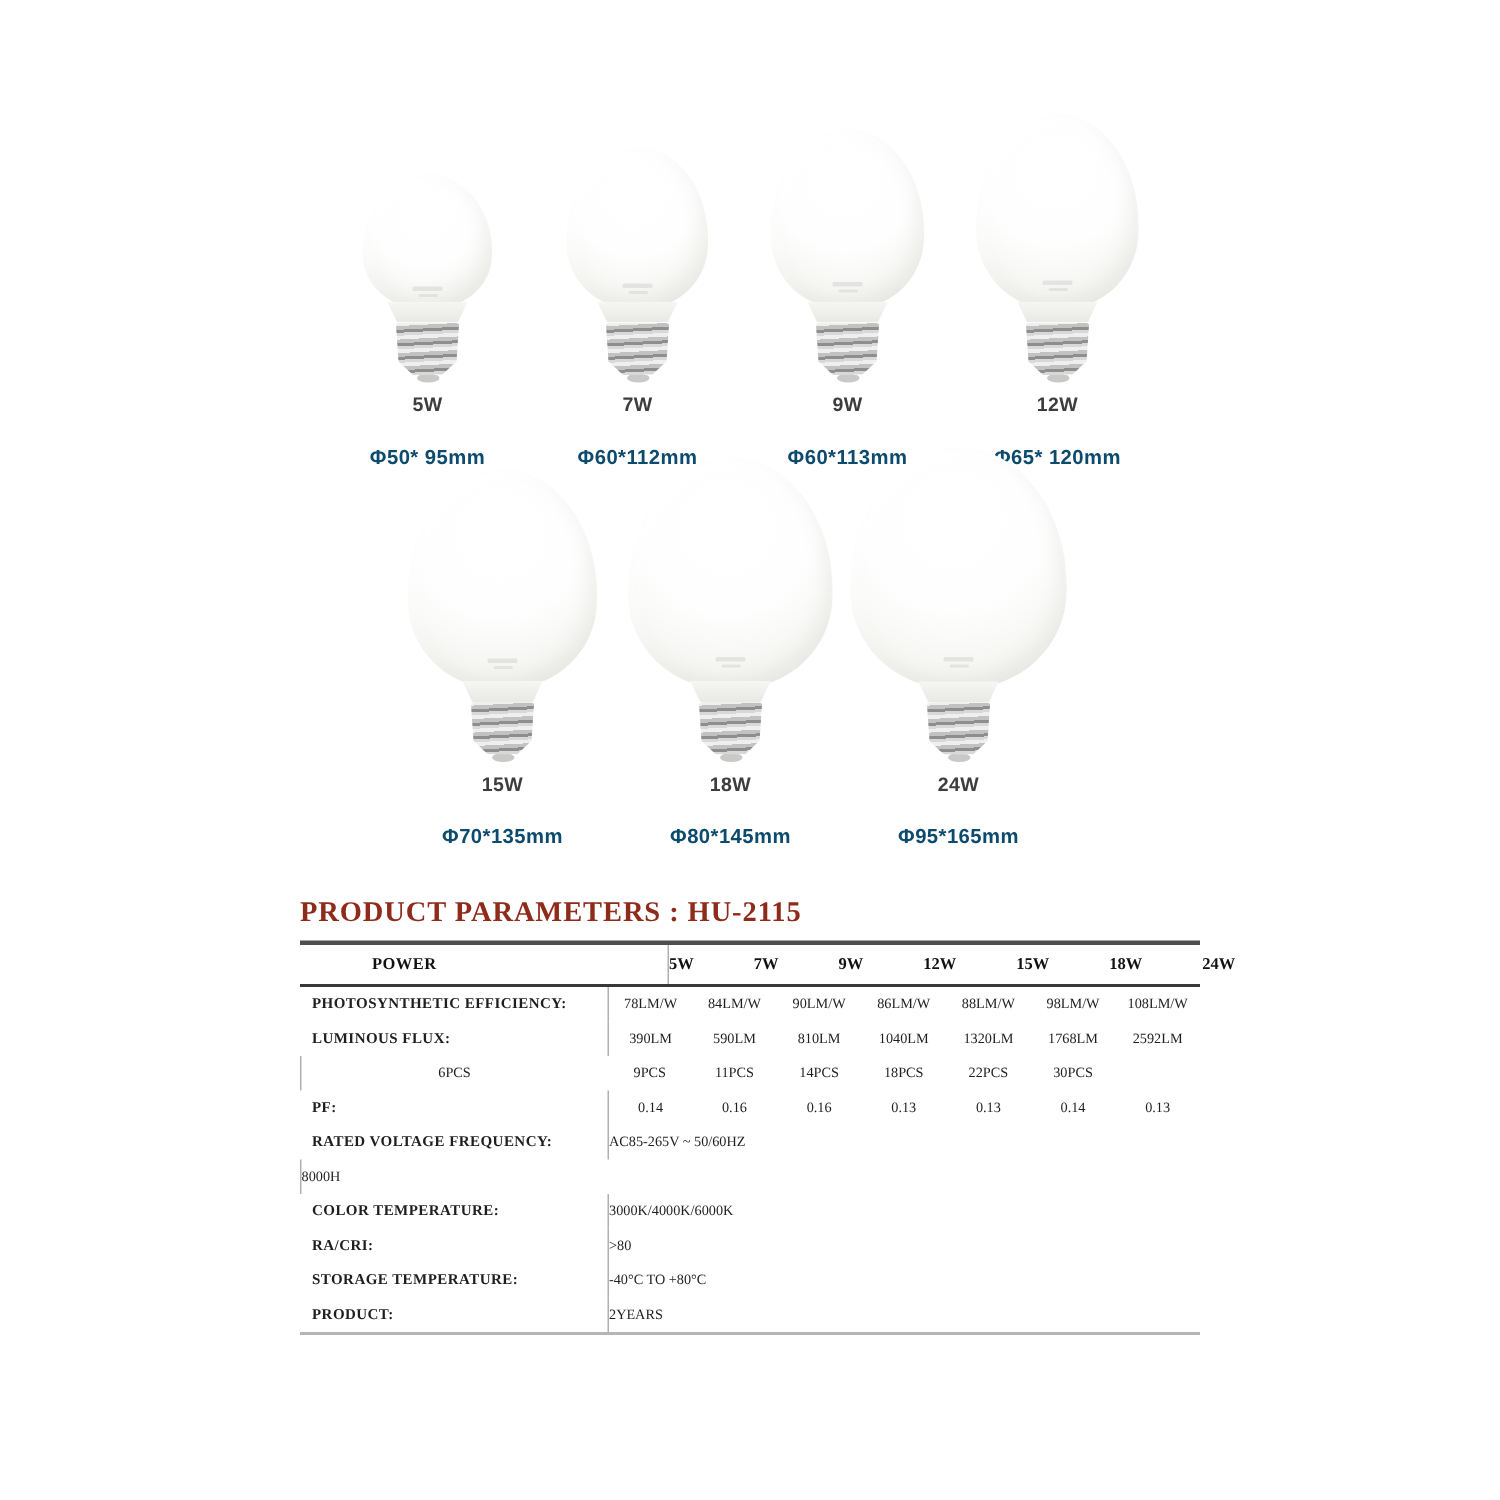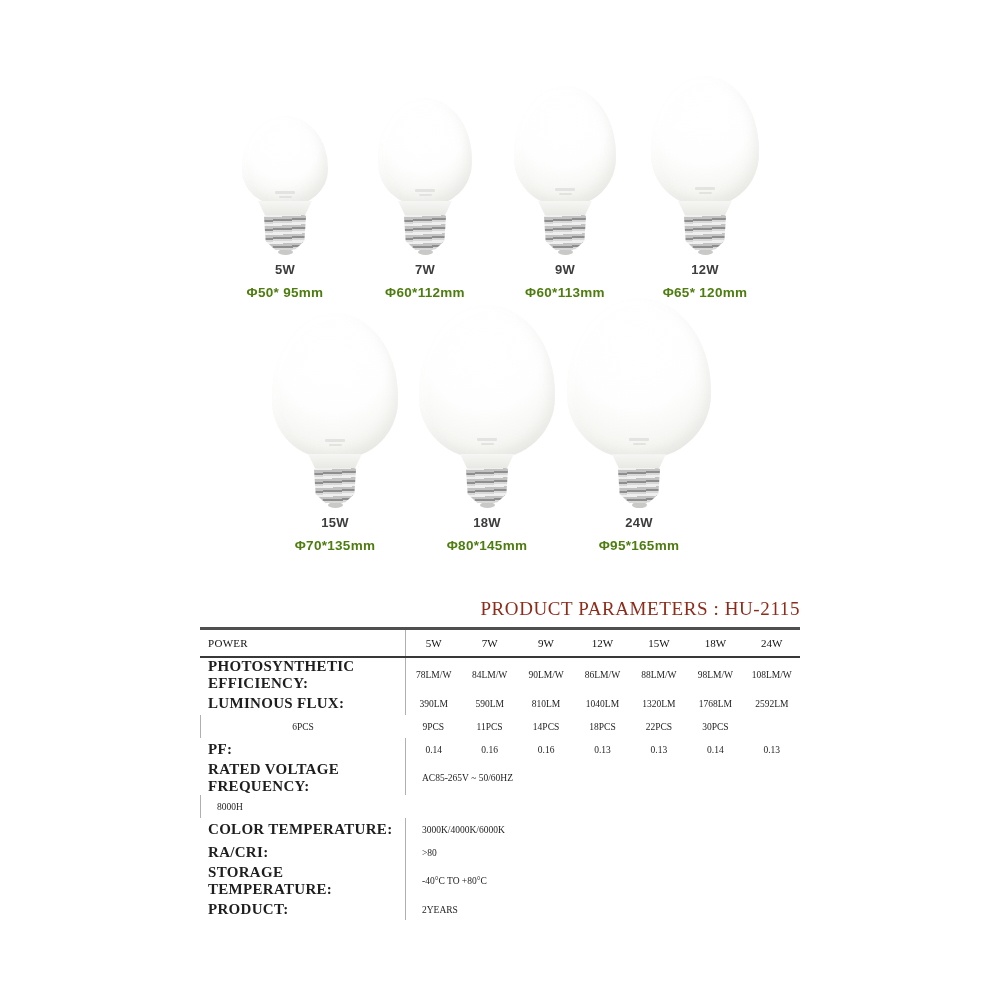--- a/index.html
+++ b/index.html
@@ -28,36 +28,36 @@
   .brand i:last-child{width:13px;height:2px;}
 
   .neck{width:56px;height:14px;margin-top:-5px;z-index:2;background:linear-gradient(180deg,#f6f6f4,#e8e8e4);
     clip-path:polygon(2% 0,98% 0,86% 100%,14% 100%);}
   .screw{width:44px;height:35px;z-index:3;border-radius:4px 4px 10px 10px;
     background:repeating-linear-gradient(177deg,#efefef 0 2.5px,#c2c2c2 2.5px 5px,#8e8e8e 5px 7px,#d8d8d8 7px 9px);
     clip-path:polygon(2% 0,98% 0,94% 74%,72% 100%,28% 100%,6% 74%);}
   .tip{width:15px;height:6px;margin-top:-1px;background:#c9c9c7;border-radius:50%;}
 
   .watt{margin-top:7px;font-size:13px;font-weight:600;color:#3d3d3d;letter-spacing:.3px;}
-  .size{margin-top:8px;font-size:13.5px;font-weight:700;color:#4d7c0f;letter-spacing:.3px;}
+  .size{margin-top:20px;font-size:13.5px;font-weight:700;color:#0c4a6e;letter-spacing:.3px;}
 
   
   #params{position:absolute;left:200px;top:598px;width:600px;font-family:"Liberation Serif",serif;}
-  #params-title{text-align:right;font-size:19px;font-weight:400;letter-spacing:.6px;
+  #params-title{text-align:left;font-size:19px;font-weight:700;letter-spacing:.6px;
     color:#8e2b1a;margin-bottom:7px;}
   #ptable{border-top:3px solid #4f4f4f;border-bottom:2px solid #b5b5b5;}
   .t-row{display:grid;grid-template-columns:205px repeat(7,1fr);min-height:23px;}
   .t-row.span{grid-template-columns:205px 1fr;}
   .t-row.head{min-height:26px;border-bottom:2px solid #383838;}
   .cell{display:flex;align-items:center;font-size:9.5px;color:#1e1e1e;}
-  .cell.lab{padding-left:8px;font-weight:700;font-size:15px;letter-spacing:.3px;}
+  .cell.lab{padding-left:8px;font-weight:700;font-size:10px;letter-spacing:.3px;}
   .cell.val{justify-content:center;}
   .cell.first{border-left:1px solid #b0b0b0;}
-  .cell.wide{justify-content:flex-start;padding-left:16px;border-left:1px solid #b0b0b0;}
-  .t-row.head .cell{font-weight:400;font-size:11px;color:#111;}
+  .cell.wide{justify-content:flex-start;border-left:1px solid #b0b0b0;}
+  .t-row.head .cell{font-weight:700;font-size:11px;color:#111;margin-left:40px;}
 </style>
 </head>
 <body>
 
 <div id="canvas">
 
   <div class="bulb-row" id="row1">
     <div class="bulb-col">
       <div class="bulb">
         <div class="glass" style="--gw:86px;--gh:90px;">

